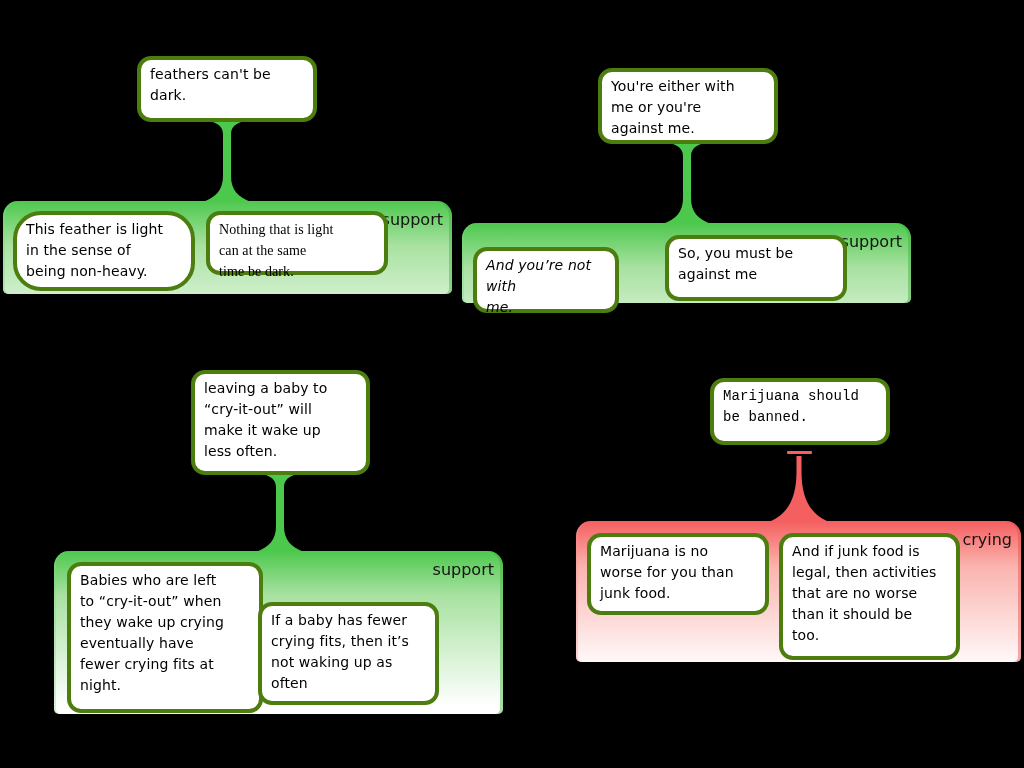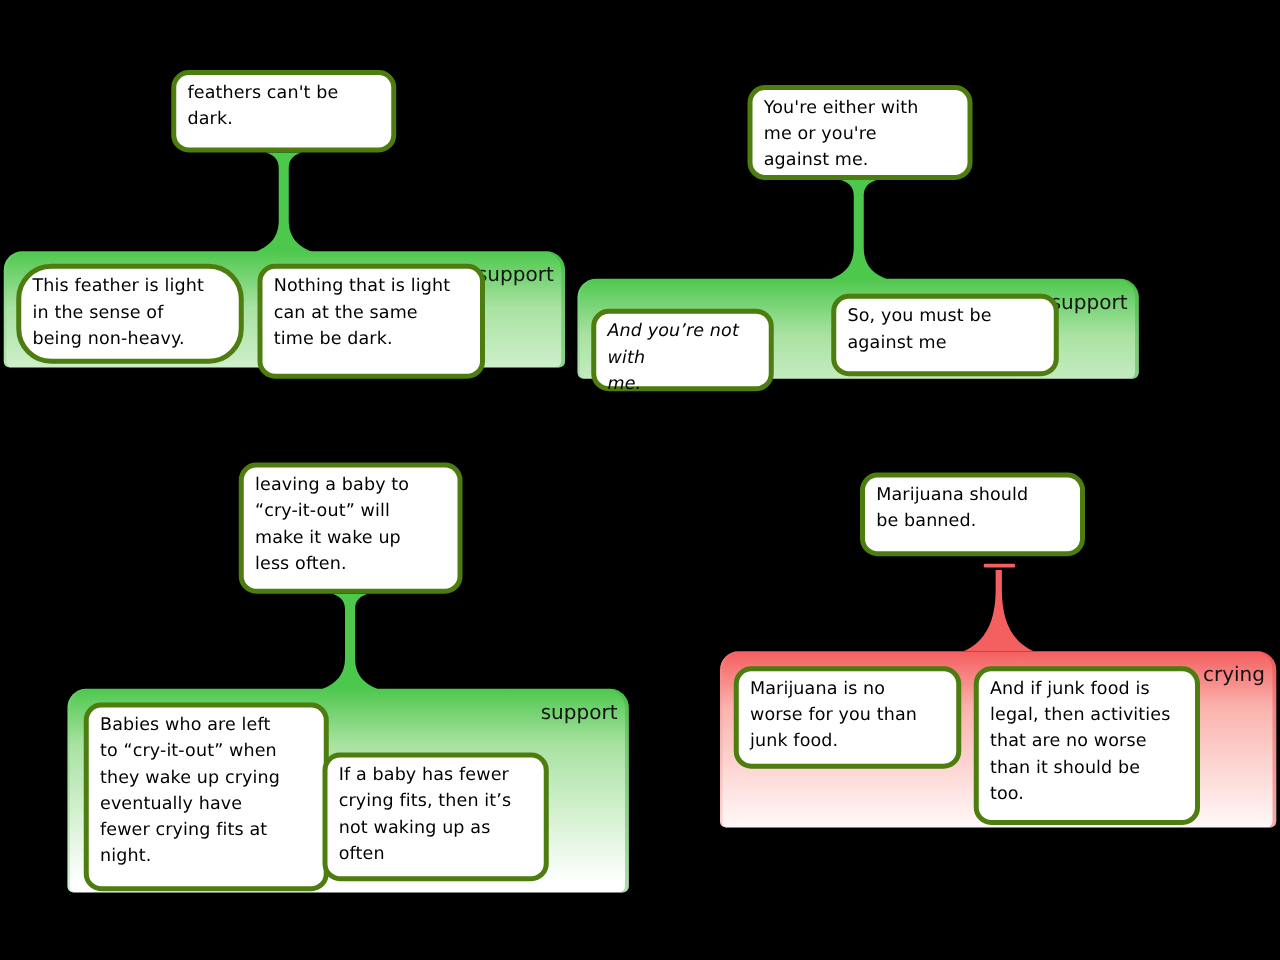--- a/index.html
+++ b/index.html
@@ -46,21 +46,21 @@
     </div>
     <div class="claim" style="left:137px;top:56px;width:180px;height:66px;">
       <span class="node-text">feathers can't be
 dark.</span>
     </div>
     <div class="premise" style="left:13px;top:211px;width:182px;height:80px;border-radius:28px;">
       <span class="node-text">This feather is light
 in the sense of
 being non-heavy.</span>
     </div>
-    <div class="premise" style="left:206px;top:211px;width:182px;height:92px;">
+    <div class="premise" style="left:206px;top:211px;width:182px;height:64px;font-family:Liberation Serif, serif;">
       <span class="node-text">Nothing that is light
 can at the same
 time be dark.</span>
     </div>
   </div>
 
   <div>
     <svg class="connector" style="left:659px;top:143px;" width="56" height="81" viewBox="0 0 56 81">
       <path fill="#4cc84c" d="M14 1 C22 4,24 8,24 14 L24 55 C24 69,17 76,4 81 L52 81 C39 76,32 69,32 55 L32 14 C32 8,34 4,42 1 Z"></path>
     </svg>
@@ -112,21 +112,21 @@
   </div>
 
   <div>
     <div class="oppose-bar" style="left:787px;top:451px;width:25px;height:3px;"></div>
     <svg class="connector" style="left:769px;top:456px;" width="60" height="65" viewBox="0 0 60 65">
       <path fill="#f45f5f" d="M27.5 0 L27.5 16 C27.5 40,20 57,2 65 L58 65 C40 57,32.5 40,32.5 16 L32.5 0 Z"></path>
     </svg>
     <div class="group oppose" style="left:576px;top:521px;width:445px;height:141px;">
       <span class="group-label">crying</span>
     </div>
-    <div class="claim" style="left:688px;top:378px;width:180px;height:67px;">
+    <div class="claim" style="left:710px;top:378px;width:180px;height:67px;font-family:Liberation Mono, monospace;">
       <span class="node-text">Marijuana should
 be banned.</span>
     </div>
     <div class="premise" style="left:587px;top:533px;width:182px;height:82px;">
       <span class="node-text">Marijuana is no
 worse for you than
 junk food.</span>
     </div>
     <div class="premise" style="left:779px;top:533px;width:181px;height:127px;">
       <span class="node-text">And if junk food is

